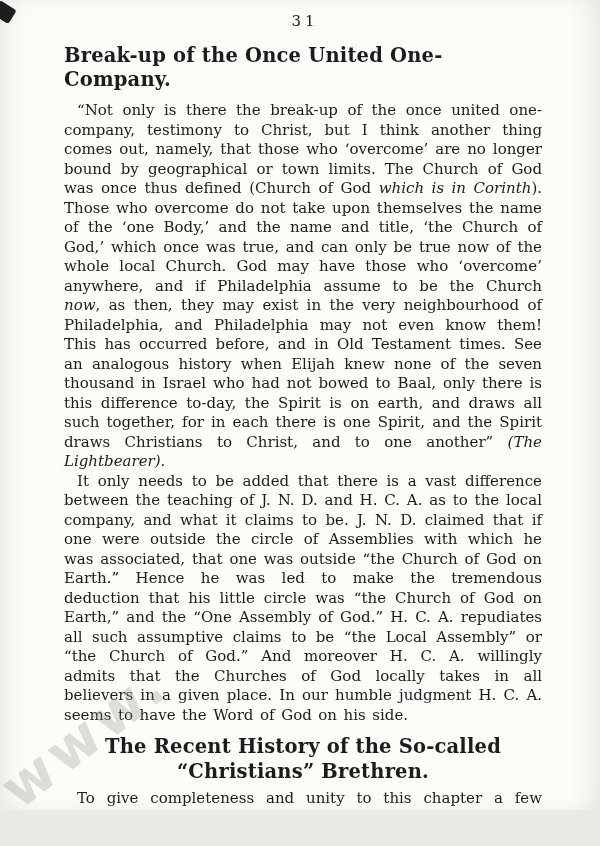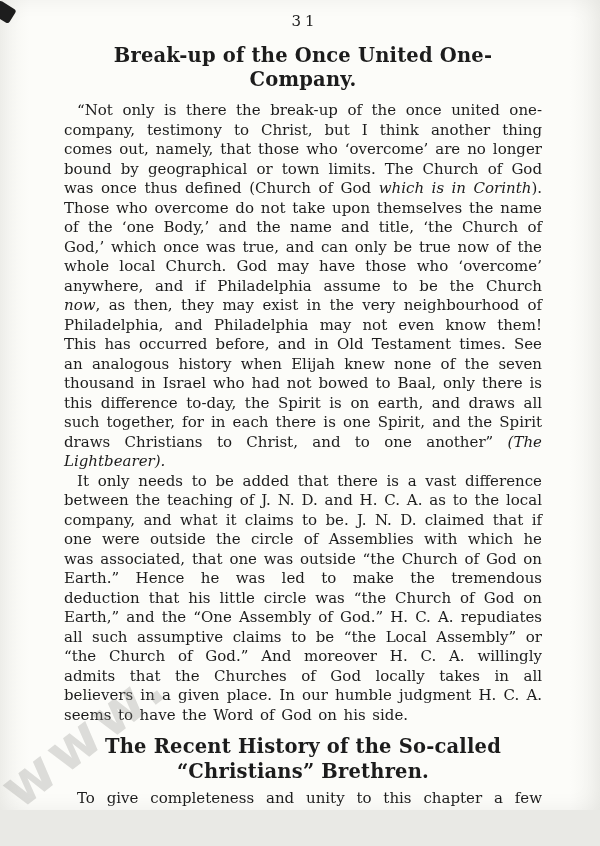--- a/index.html
+++ b/index.html
@@ -38,21 +38,21 @@
   .page-number {
     text-align: center;
     font-size: 15px;
     letter-spacing: 4px;
     margin: 2px 0 14px 0;
     padding-left: 4px;
   }
   .heading1 {
     font-size: 19.5px;
     font-weight: 700;
-    text-align: center;
+    text-align: left;
     line-height: 24px;
     margin: 0 0 9px 0;
     letter-spacing: 0.2px;
   }
   .body-para {
     font-size: 15px;
     line-height: 19.5px;
     text-align: justify;
     text-indent: 13px;
     word-spacing: 1.8px;

